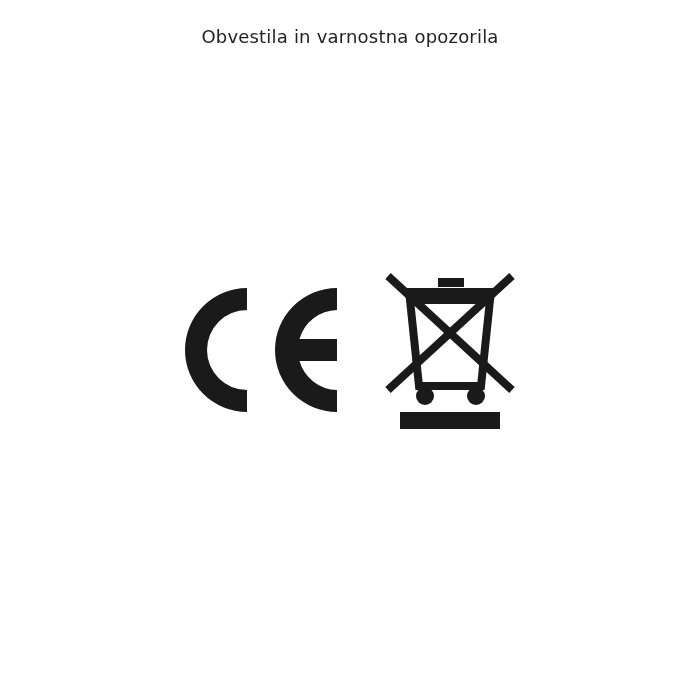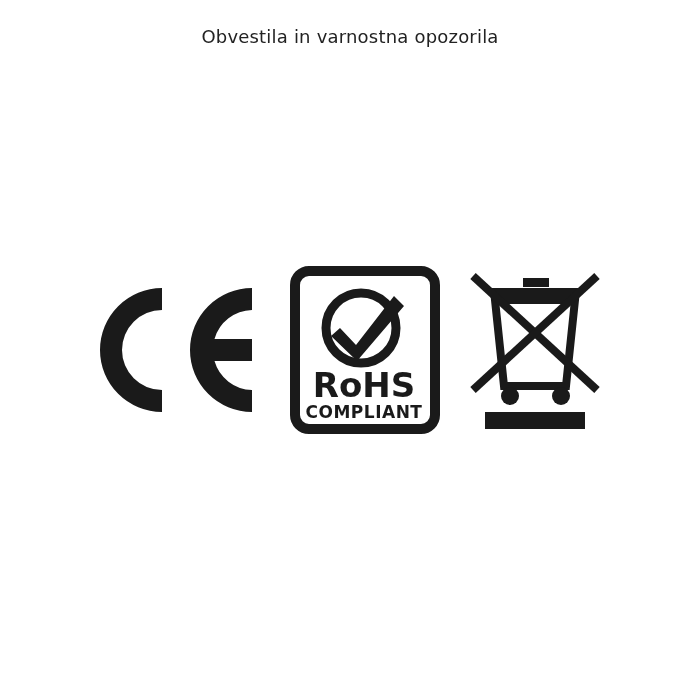--- a/index.html
+++ b/index.html
@@ -78,32 +78,20 @@
                  L162 115
                  A40 40 0 0 1 124.5 86
                  L162 86
                  L162 64
                  L124.5 64
                  A40 40 0 0 1 162 35
                  Z" fill="#1a1a1a"></path>
       </svg>
     </div>
 
-    <div class="mark mark-rohs">
-      <svg width="150" height="168" viewBox="0 0 150 168" aria-hidden="true">
-
-        <rect x="5" y="5" width="140" height="158" rx="14" ry="14" fill="none" stroke="#1a1a1a" stroke-width="10"></rect>
-
-        <circle cx="71" cy="62" r="35" fill="none" stroke="#1a1a1a" stroke-width="9"></circle>
-        <path d="M50 62 L66 79 L104 30 L114 40 L67 95 L41 70 Z" fill="#1a1a1a"></path>
-
-        <text x="74" y="131" text-anchor="middle" font-family="DejaVu Sans, sans-serif" font-size="34" font-weight="bold" fill="#1a1a1a">RoHS</text>
-        <text x="74" y="152" text-anchor="middle" font-family="DejaVu Sans, sans-serif" font-size="17" font-weight="bold" letter-spacing="0.5" fill="#1a1a1a">COMPLIANT</text>
-      </svg>
-    </div>
 
     <div class="mark mark-weee">
       <svg width="140" height="172" viewBox="0 0 140 172" aria-hidden="true">
 
         <path d="M30 36 L110 36 L101 122 L39 122 Z" fill="none" stroke="#1a1a1a" stroke-width="8"></path>
 
         <rect x="26" y="24" width="88" height="11" fill="#1a1a1a"></rect>
 
         <rect x="58" y="14" width="26" height="9" fill="#1a1a1a"></rect>
 

